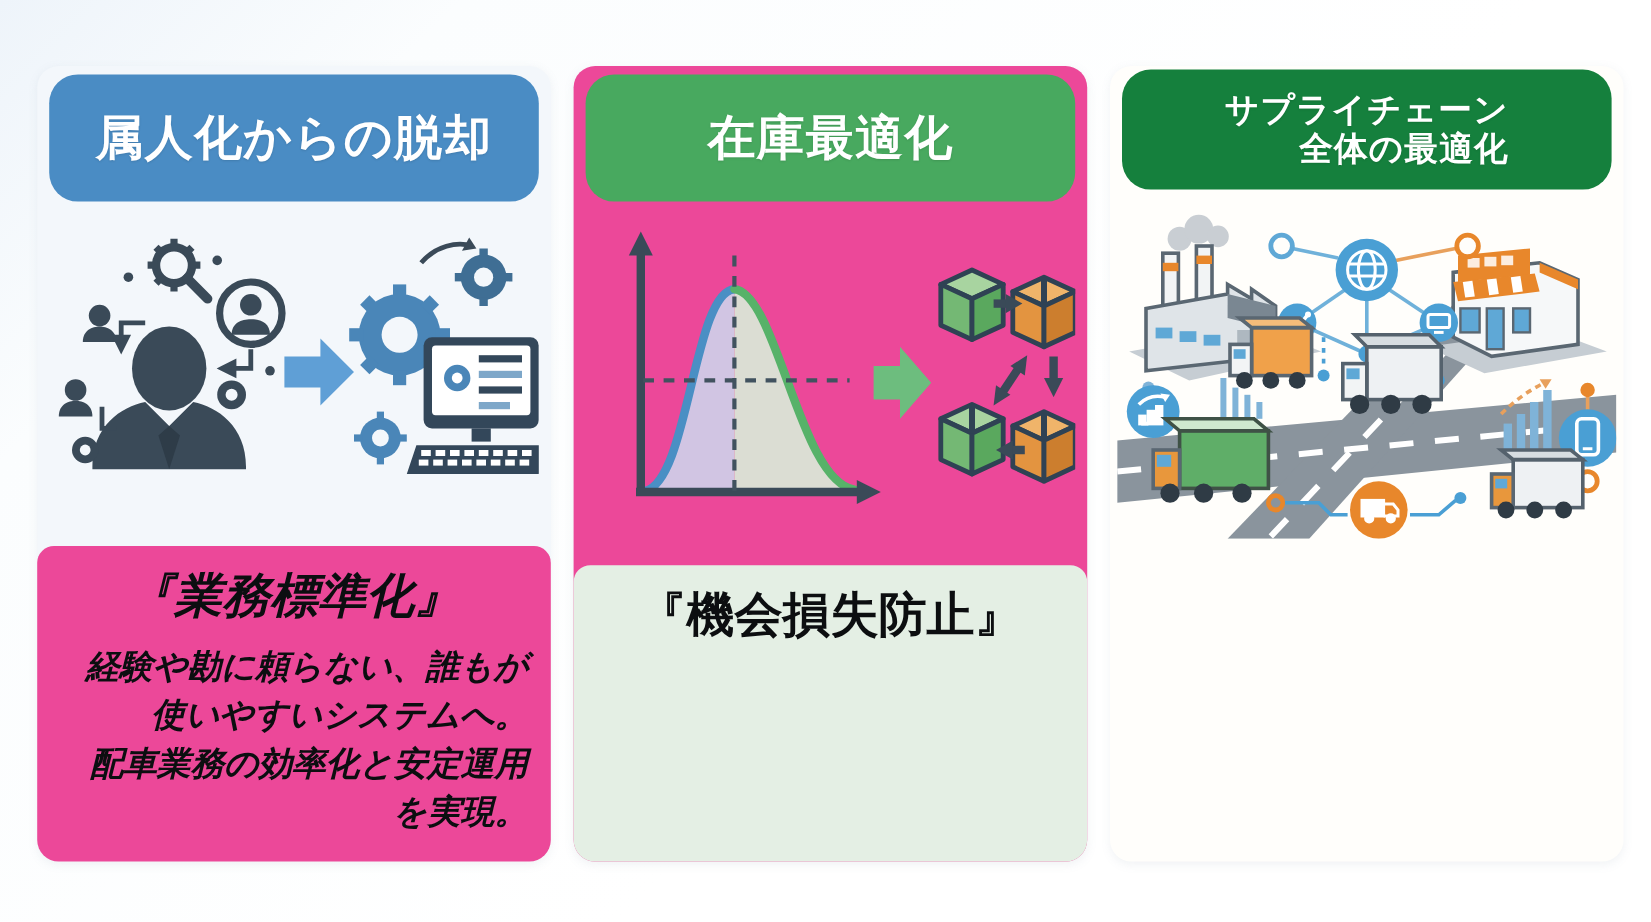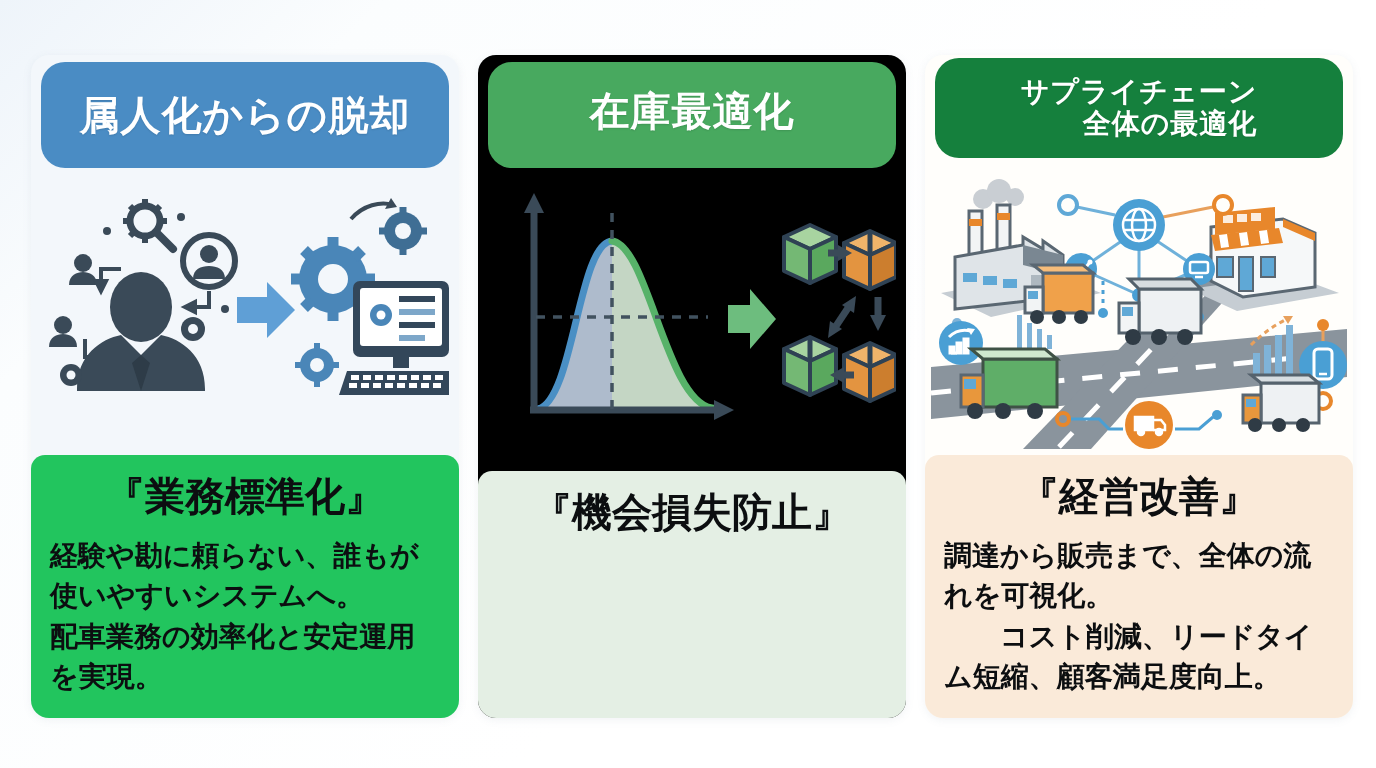--- a/index.html
+++ b/index.html
@@ -9,21 +9,21 @@
     background: linear-gradient(135deg, #eef4fa 0%, #fbfdfe 18%, #ffffff 60%);
     position: relative;
     color:#101214;
   }
   .card {
     position:absolute; top:55px; height:663px; width:428px;
     border-radius:18px;
     box-shadow: 0 2px 8px rgba(120,140,160,0.10);
   }
   .card-1 { left:31px;  background:#f3f7fb; }
-  .card-2 { left:478px; background:#000000;font-family:Liberation Mono, monospace; }
+  .card-2 { left:478px; background:#ec4899; }
   .card-3 { left:925px; background:#fffefb; }
 
   .hdr {
     position:absolute; left:10px; right:10px; top:7px; height:106px;
     border-radius:24px;
     display:flex; align-items:center; justify-content:center;
     color:#ffffff; font-weight:800; font-size:40px; letter-spacing:1px;
     text-align:right; line-height:1.15; white-space:pre-line;
     text-shadow:0 1px 2px rgba(0,0,0,0.12);
   }
@@ -35,32 +35,32 @@
     position:absolute; left:4px; right:4px; top:118px; height:280px;
     display:flex; align-items:center; justify-content:center;
   }
   .illus svg { display:block; }
 
   .panel {
     position:absolute; left:0; right:0; top:400px; bottom:0;
     border-radius:14px 14px 18px 18px;
     padding:14px 19px 0 19px;
   }
-  .card-1 .panel { background:#22c55e; }
+  .card-1 .panel { background:#ec4899;font-style:italic; }
   .card-2 .panel { background:#e4efe4;margin-top:16px; }
   .card-3 .panel { background:#faead9; }
 
   .panel-title {
     font-size:40px; font-weight:800; text-align:center;
     color:#0c0e10; letter-spacing:0px; margin-bottom:12px;
     white-space:nowrap;
   }
   .panel-body {
     font-size:28px; font-weight:700; line-height:1.44;
-    color:#0c0e10; white-space:pre-line; overflow-wrap:anywhere;
+    color:#0c0e10; white-space:pre-line; overflow-wrap:anywhere;text-align:right;
   }
 </style>
 </head>
 <body>
 
 <div class="card card-1">
   <div class="hdr">属人化からの脱却</div>
 
   <div class="illus">
     <svg width="408" height="268" viewBox="0 0 408 268">
@@ -445,18 +445,13 @@
         <polygon points="330,206 388,206 378,198 320,198" fill="#d7dde1" stroke="#55626d" stroke-width="3"></polygon>
         <rect x="312" y="218" width="18" height="28" fill="#e8973c" stroke="#5a6772" stroke-width="3"></rect>
         <rect x="315" y="222" width="10" height="8" fill="#5fa8d6"></rect>
         <circle cx="324" cy="248" r="7" fill="#2f3b45"></circle>
         <circle cx="348" cy="248" r="7" fill="#2f3b45"></circle>
         <circle cx="372" cy="248" r="7" fill="#2f3b45"></circle>
       </g>
     </svg>
   </div>
 
-  <div class="panel">
-    <div class="panel-title">『経営改善』</div>
-    <div class="panel-body">調達から販売まで、全体の流れを可視化。
-　　コスト削減、リードタイム短縮、顧客満足度向上。</div>
-  </div>
 </div>
 
 </body></html>

